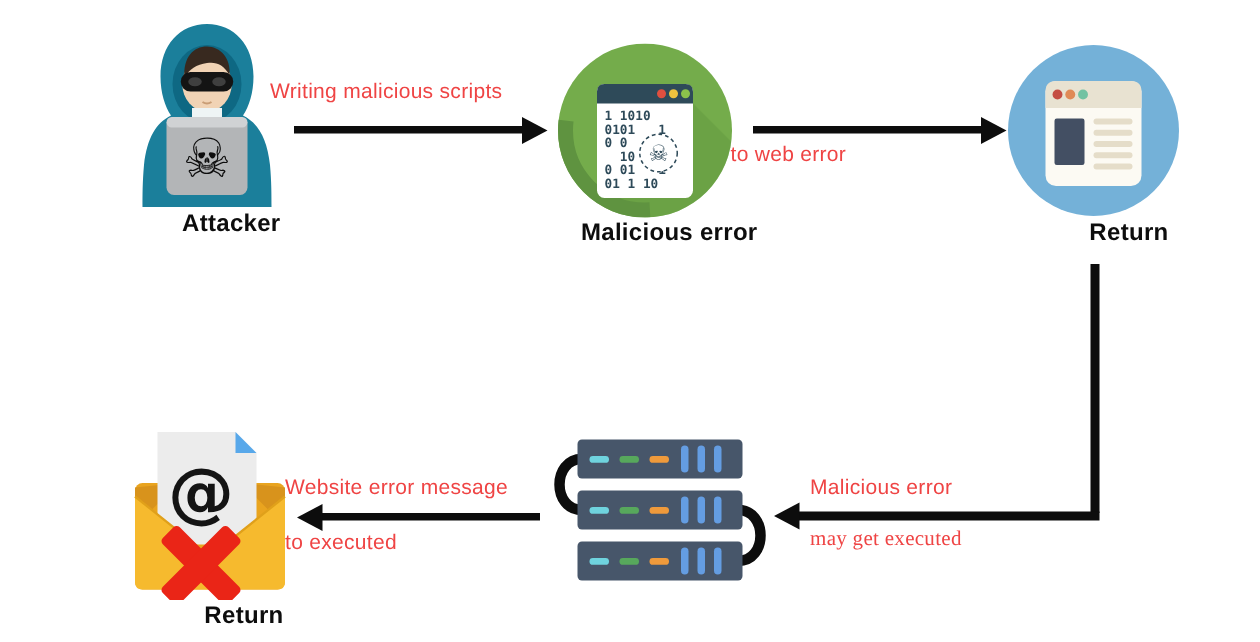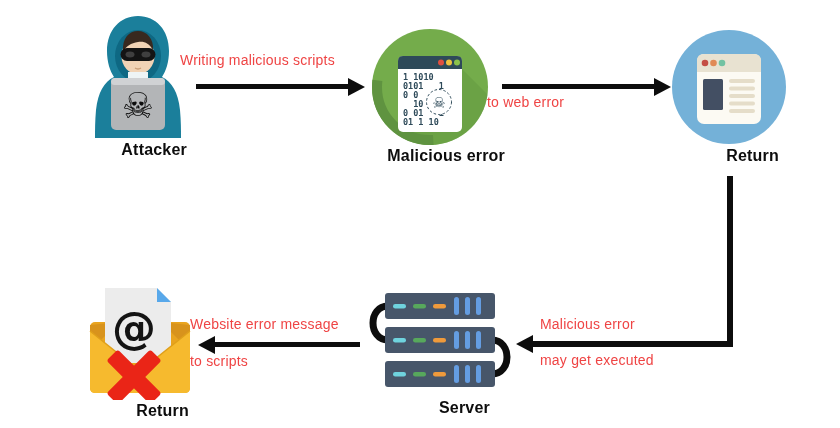--- a/index.html
+++ b/index.html
@@ -106,21 +106,21 @@
     <rect x="57" y="64" width="26" height="4" rx="2" fill="#e5ddc9"></rect>
     <rect x="57" y="71.5" width="26" height="4" rx="2" fill="#e5ddc9"></rect>
     <rect x="57" y="79" width="26" height="4" rx="2" fill="#e5ddc9"></rect>
   </svg>
   <div class="node-label" style="left:679px;top:147px;width:100px;">Return</div>
 
   <div class="vline" style="left:727px;top:176px;height:166px;"></div>
   <div class="hline" style="left:532px;top:341px;width:201px;height:6px;"></div>
   <div class="head-left" style="left:516px;top:335px;"></div>
   <div class="edge-text" style="left:540px;top:316px;width:180px;">Malicious error</div>
-  <div class="edge-text" style="left:540px;top:352px;width:190px;">may get executed</div>
+  <div class="edge-text" style="left:540px;top:352px;width:190px;font-family:Liberation Serif, serif;">may get executed</div>
 
   <svg class="abs" style="left:366px;top:287px;" width="148" height="112" viewBox="0 0 148 112">
     <path d="M22,19 C2,19 2,53 22,53" stroke="#0d0d0d" stroke-width="7" fill="none" stroke-linecap="round"></path>
     <path d="M126,53 C146,53 146,87 126,87" stroke="#0d0d0d" stroke-width="7" fill="none" stroke-linecap="round"></path>
     <g>
       <rect x="19" y="6" width="110" height="26" rx="3" fill="#47566a"></rect>
       <rect x="27" y="17" width="13" height="4.5" rx="2.25" fill="#6fd3de"></rect>
       <rect x="47" y="17" width="13" height="4.5" rx="2.25" fill="#57a85c"></rect>
       <rect x="67" y="17" width="13" height="4.5" rx="2.25" fill="#ef9a3b"></rect>
       <rect x="88" y="10" width="5" height="18" rx="2.5" fill="#649de2"></rect>
@@ -139,26 +139,25 @@
     <g>
       <rect x="19" y="74" width="110" height="26" rx="3" fill="#47566a"></rect>
       <rect x="27" y="85" width="13" height="4.5" rx="2.25" fill="#6fd3de"></rect>
       <rect x="47" y="85" width="13" height="4.5" rx="2.25" fill="#57a85c"></rect>
       <rect x="67" y="85" width="13" height="4.5" rx="2.25" fill="#ef9a3b"></rect>
       <rect x="88" y="78" width="5" height="18" rx="2.5" fill="#649de2"></rect>
       <rect x="99" y="78" width="5" height="18" rx="2.5" fill="#649de2"></rect>
       <rect x="110" y="78" width="5" height="18" rx="2.5" fill="#649de2"></rect>
     </g>
   </svg>
-  <div class="node-label" style="left:390px;top:399px;width:100px;">Server</div>
 
   <div class="edge-text" style="left:190px;top:316px;width:185px;">Website error message</div>
   <div class="hline" style="left:214px;top:342px;width:146px;"></div>
   <div class="head-left" style="left:198px;top:336px;"></div>
-  <div class="edge-text" style="left:190px;top:353px;width:185px;">to scripts</div>
+  <div class="edge-text" style="left:190px;top:353px;width:185px;">to executed</div>
 
   <svg class="abs" style="left:83px;top:285px;" width="114" height="115" viewBox="0 0 114 115">
     <rect x="7" y="37" width="100" height="71" rx="5" fill="#e9a41f"></rect>
     <polygon points="7,40 36,37 7,66" fill="#d8931c"></polygon>
     <polygon points="107,40 78,37 107,66" fill="#d8931c"></polygon>
     <path d="M22,3 L74,3 L88,17 L88,78 L22,78 Z" fill="#ececec"></path>
     <polygon points="74,3 88,17 74,17" fill="#58a8ea"></polygon>
     <text class="at" x="51" y="58" text-anchor="middle">@</text>
     <path d="M7,46 L57,86 L107,46 L107,103 Q107,108 102,108 L12,108 Q7,108 7,103 Z" fill="#f6ba2e"></path>
     <path d="M7,46 L57,86 L107,46" stroke="#e0a01a" stroke-width="1.5" fill="none"></path>

